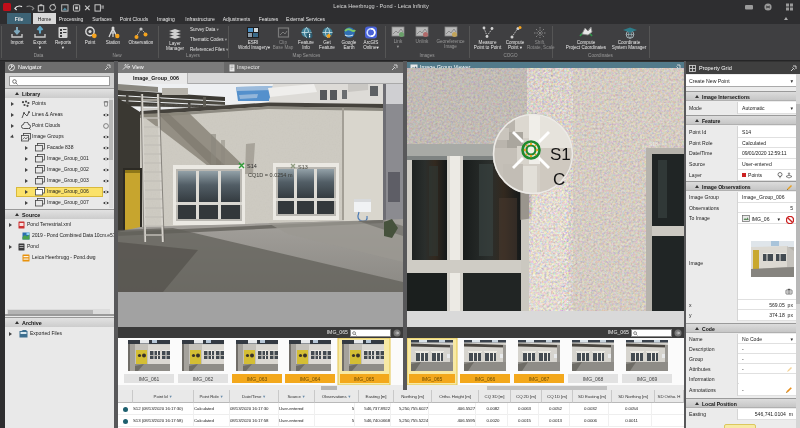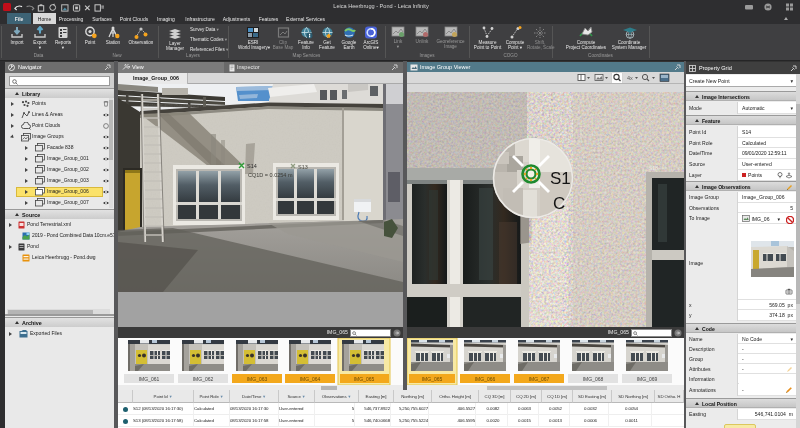--- a/index.html
+++ b/index.html
@@ -37,21 +37,21 @@
 #photo1{left:0;top:22px;width:285px;height:208px;}
 #graygap{left:0;top:230px;width:285px;height:35px;background:#a2a2a2;}
 #imgbar1{left:0;top:265px;width:285px;height:11px;background:#3a3a3a;}
 #strip1{left:0;top:276px;width:285px;height:47px;background:#fbfbfb;}
 #hscroll1{left:0;top:323px;width:285px;height:5px;background:#ebebeb;}
 
 #vsplit2{left:403px;top:61px;width:4px;height:329px;background:#58585a;}
 #viewer{left:407px;top:62px;width:277px;height:366px;background:#d9d9d9;}
 #viewerhead{left:0;top:0;width:277px;height:10px;background:#527a8a;color:#fff;font-size:5.5px;line-height:10px;}
 #viewertb{left:0;top:10px;width:277px;height:12px;background:#d9d9d9;border-bottom:1px solid #b5b5b5;}
-#photo2{left:0;top:30px;width:277px;height:243px;}
+#photo2{left:0;top:6px;width:277px;height:243px;}
 #imgbar2{left:0;top:265px;width:277px;height:11px;background:#3a3a3a;}
 #strip2{left:0;top:276px;width:277px;height:47px;background:#fbfbfb;}
 #hscroll2{left:0;top:323px;width:277px;height:5px;background:#ebebeb;}
 
 #table{left:118px;top:390px;width:566px;height:38px;background:#fff;font-size:4.8px;color:#222;}
 .th{position:absolute;top:0;height:13px;background:#e9e9e9;border-right:1px solid #c9c9c9;border-bottom:1px solid #b9b9b9;line-height:13px;text-align:center;font-size:4.4px;color:#333;white-space:nowrap;overflow:hidden;letter-spacing:-0.1px}.fun{color:#6a8dab;font-size:3.8px;margin-left:1px}
 .td{position:absolute;height:12px;line-height:12px;border-right:1px solid #f0f0f0;white-space:nowrap;overflow:hidden;font-size:4.4px;letter-spacing:-0.1px;color:#222}
 
 #psplit{left:684px;top:61px;width:2px;height:367px;background:#58585a;}
 #pg{left:686px;top:62px;width:114px;height:366px;background:#ececec;font-size:5.1px;color:#222;}

